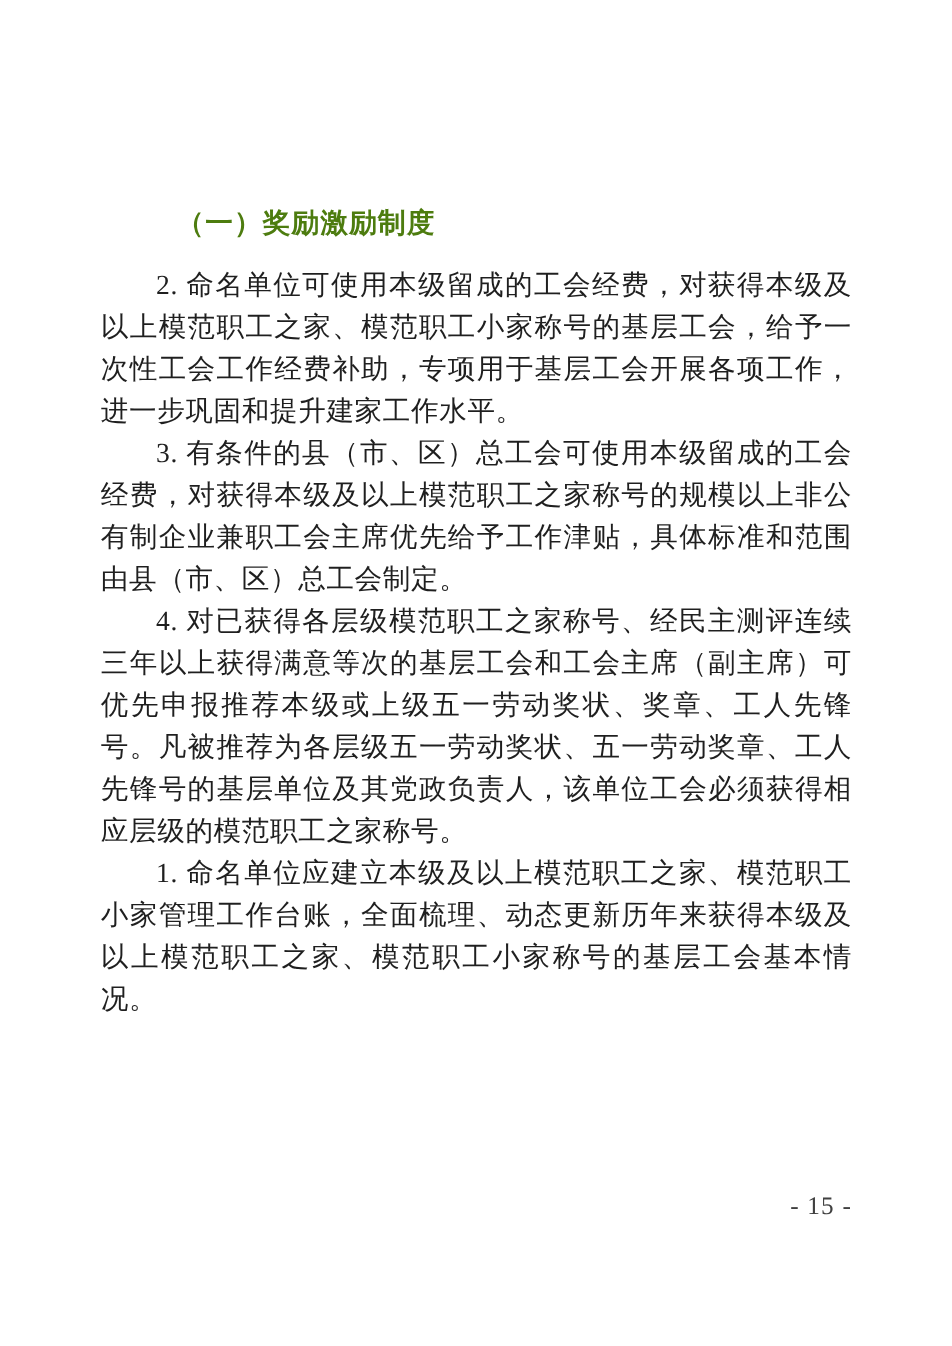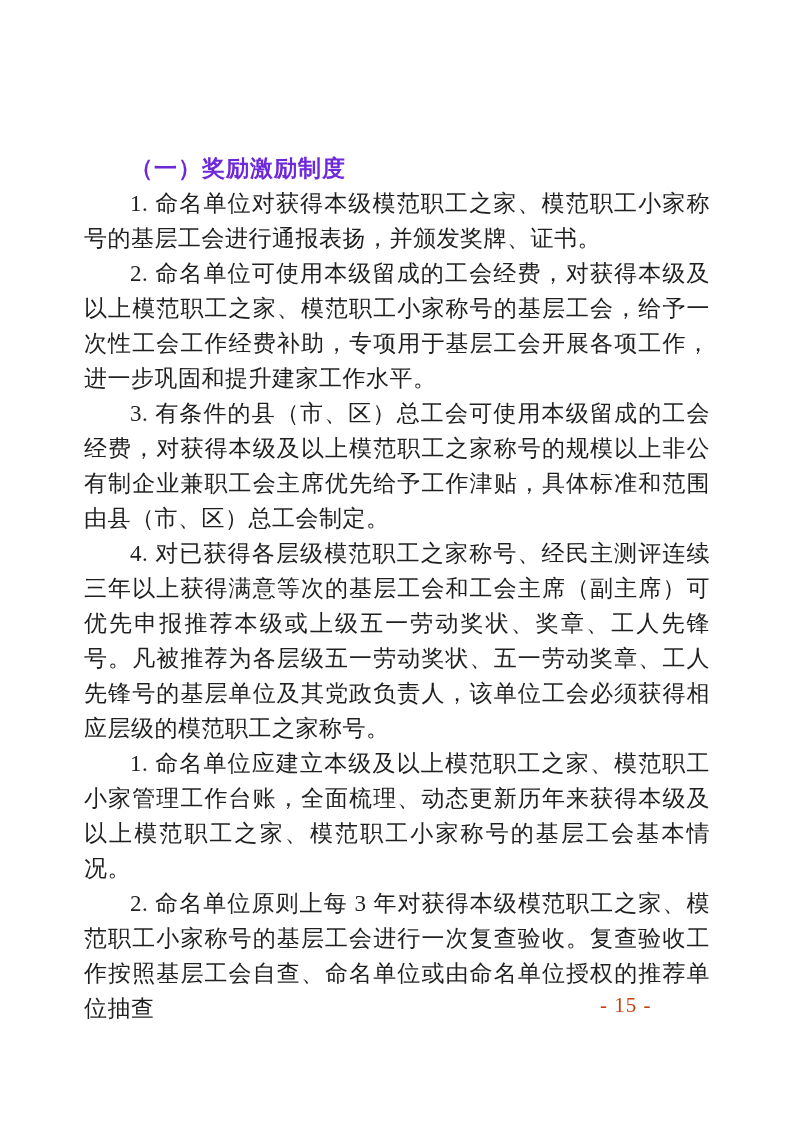--- a/index.html
+++ b/index.html
@@ -20,63 +20,61 @@
     left: 84px;
     top: 151px;
     width: 626px;
     color: #1f1f1f;
     font-size: 23px;
     line-height: 35px;
     text-align: justify;
     text-justify: inter-ideograph;
   }
   .section-heading {
-    margin: 0;
+    margin: 17px;
     font-size: 23px;
     font-weight: bold;
     text-indent: 2em;
     letter-spacing: 1px;
-    color: #6d28d9;
+    color: #4d7c0f;
   }
   .para {
     margin: 0;
     text-indent: 2em;
     letter-spacing: 0.5px;
   }
   .page-number {
     position: absolute;
     top: 993px;
     left: 600px;
     width: 110px;
-    text-align: left;
+    text-align: right;
     font-size: 21px;
-    color: #c2410c;
+    color: #404040;
     font-family: "Liberation Serif", serif;
     letter-spacing: 1px;
   }
 </style>
 </head>
 <body>
 
 <div class="page">
 
   <div class="text-block">
 
     <h3 class="section-heading">（一）奖励激励制度</h3>
 
-    <p class="para">1. 命名单位对获得本级模范职工之家、模范职工小家称号的基层工会进行通报表扬，并颁发奖牌、证书。</p>
 
     <p class="para">2. 命名单位可使用本级留成的工会经费，对获得本级及以上模范职工之家、模范职工小家称号的基层工会，给予一次性工会工作经费补助，专项用于基层工会开展各项工作，进一步巩固和提升建家工作水平。</p>
 
     <p class="para">3. 有条件的县（市、区）总工会可使用本级留成的工会经费，对获得本级及以上模范职工之家称号的规模以上非公有制企业兼职工会主席优先给予工作津贴，具体标准和范围由县（市、区）总工会制定。</p>
 
     <p class="para">4. 对已获得各层级模范职工之家称号、经民主测评连续三年以上获得满意等次的基层工会和工会主席（副主席）可优先申报推荐本级或上级五一劳动奖状、奖章、工人先锋号。凡被推荐为各层级五一劳动奖状、五一劳动奖章、工人先锋号的基层单位及其党政负责人，该单位工会必须获得相应层级的模范职工之家称号。</p>
 
 
     <p class="para">1. 命名单位应建立本级及以上模范职工之家、模范职工小家管理工作台账，全面梳理、动态更新历年来获得本级及以上模范职工之家、模范职工小家称号的基层工会基本情况。</p>
 
-    <p class="para">2. 命名单位原则上每 3 年对获得本级模范职工之家、模范职工小家称号的基层工会进行一次复查验收。复查验收工作按照基层工会自查、命名单位或由命名单位授权的推荐单位抽查</p>
 
   </div>
 
   <div class="page-number">- 15 -</div>
 
 </div>
 
 </body></html>

